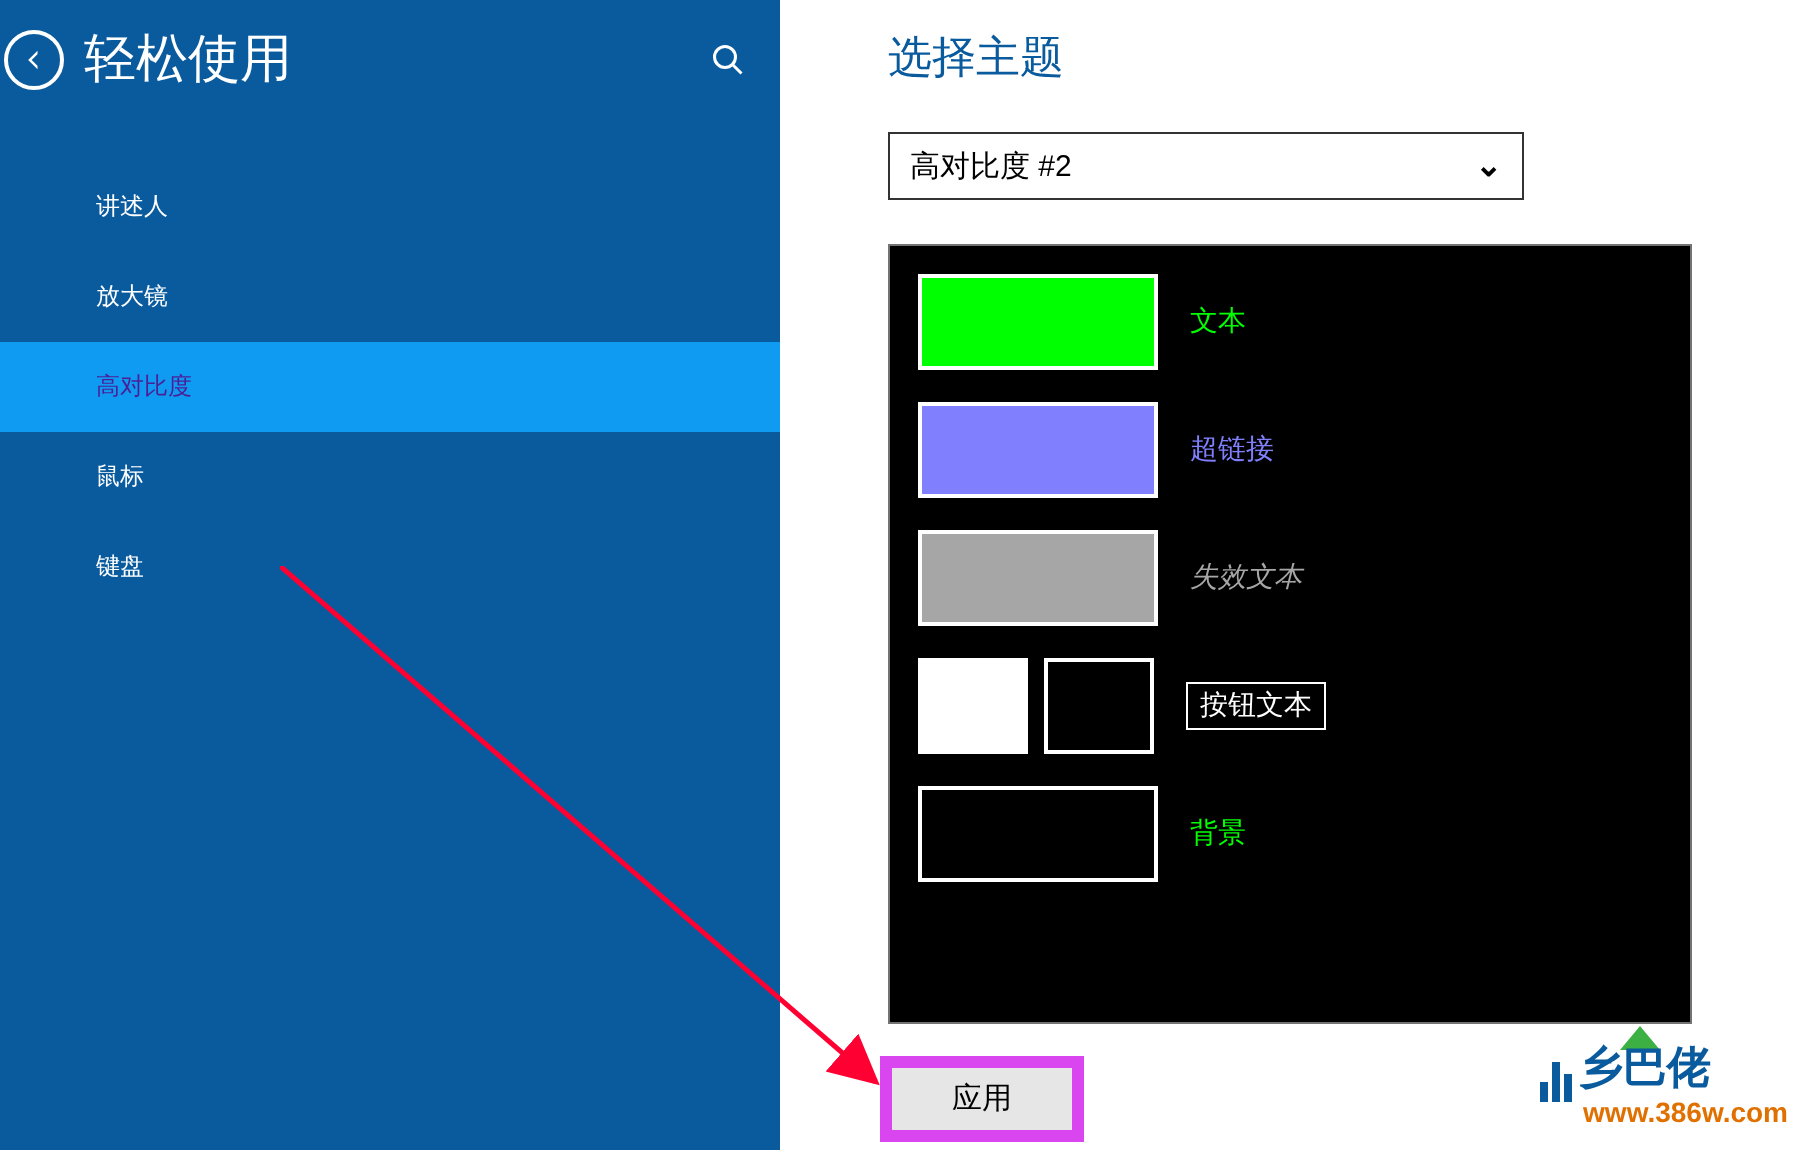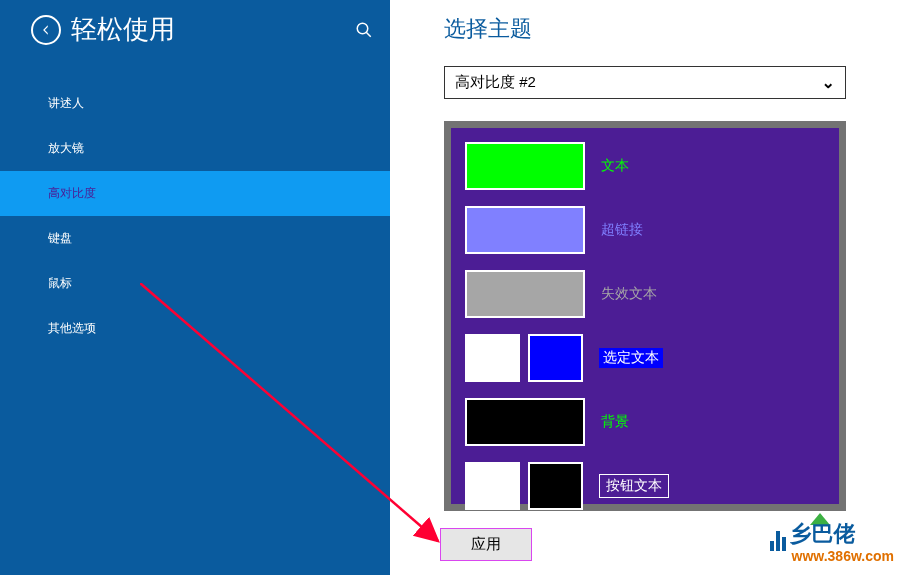--- a/index.html
+++ b/index.html
@@ -11,21 +11,21 @@
     position: relative;
   }
   .sidebar {
     position: absolute; left: 0; top: 0;
     width: 390px; height: 575px;
     background: #0a5b9e;
     color: #fff;
   }
   .sidebar-header {
     display: flex; align-items: center;
-    padding: 12px 14px 10px 31px;
+    padding: 12px 14px 10px 2px;
     gap: 10px;
   }
   .back-btn {
     width: 30px; height: 30px;
     border: 2px solid #fff; border-radius: 50%;
     display: flex; align-items: center; justify-content: center;
     cursor: pointer;
   }
   .back-btn svg { width: 14px; height: 14px; fill: #fff; }
   .sidebar-title {
@@ -55,35 +55,35 @@
     padding: 0;
   }
   .main-title {
     color: #0a5b9e;
     font-size: 22px;
     font-weight: 400;
     padding: 14px 0 14px 54px;
   }
   .theme-select {
     margin: 8px 0 0 54px;
-    width: 402px;
+    width: 318px;
     border: 1px solid #333;
     padding: 6px 10px;
     font-size: 15px;
     display: flex; align-items: center; justify-content: space-between;
     cursor: pointer;
     background: #fff;
   }
   .theme-select .chev { font-size: 16px; font-weight: bold; }
   .preview-panel {
     margin: 22px 0 0 54px;
     width: 402px;
     height: 390px;
-    background: #4c1d95;
-    border: 7px solid #737373;
+    background: #000000;
+    border: 1px solid #737373;
     padding: 14px 14px;
     overflow: visible;
     position: relative;
   }
   .preview-row {
     display: flex; align-items: center;
     gap: 8px;
     margin-bottom: 16px;
   }
   .swatch {
@@ -92,31 +92,31 @@
     cursor: pointer;
   }
   .swatch-sm {
     width: 55px; height: 48px;
     border: 2px solid #fff;
     cursor: pointer;
   }
   .preview-label { font-size: 14px; margin-left: 8px; }
   .lbl-text { color: #00ff00; }
   .lbl-link { color: #8080ff; }
-  .lbl-disabled { color: #a6a6a6; }
+  .lbl-disabled { color: #a6a6a6; font-style: italic; }
   .lbl-selected { color: #fff; background: #0000ff; padding: 1px 4px; }
   .lbl-button { color: #fff; border: 1px solid #fff; padding: 2px 6px; display: inline-block;}
   .lbl-bg { color: #00ff00; }
   .button-row {
     position: absolute;
     left: 440px; top: 528px;
     display: flex; gap: 22px;
   }
   .btn {
-    border: 1px solid #d946ef;
+    border: 6px solid #d946ef;
     background: #e6e6e6;
     padding: 6px 30px;
     font-size: 15px;
     cursor: pointer;
     font-family: inherit;
   }
   .arrow {
     position: absolute;
     left: 140px; top: 283px;
     width: 310px; height: 280px;
@@ -165,23 +165,22 @@
       <svg viewBox="0 0 24 24">
           <circle cx="10" cy="10" r="7"></circle>
           <line x1="15" y1="15" x2="21" y2="21"></line>
         </svg>
     </div>
   </div>
   <div class="sidebar-items">
     <div class="sidebar-item">讲述人</div>
     <div class="sidebar-item">放大镜</div>
     <div class="sidebar-item active">高对比度</div>
+    <div class="sidebar-item">鼠标</div>
     <div class="sidebar-item">键盘</div>
-    <div class="sidebar-item">鼠标</div>
-    <div class="sidebar-item">其他选项</div>
   </div>
 </div>
 
 <div class="main">
   <div class="main-title">选择主题</div>
   <div class="theme-select">
     <span>高对比度 #2</span>
     <span class="chev">⌄</span>
   </div>
 
@@ -193,31 +192,26 @@
     <div class="preview-row">
       <div class="swatch" style="background:#8080ff"></div>
       <span class="preview-label lbl-link">超链接</span>
     </div>
     <div class="preview-row">
       <div class="swatch" style="background:#a6a6a6"></div>
       <span class="preview-label lbl-disabled">失效文本</span>
     </div>
     <div class="preview-row">
       <div class="swatch-sm" style="background:#ffffff"></div>
-      <div class="swatch-sm" style="background:#0000ff"></div>
-      <span class="preview-label lbl-selected">选定文本</span>
+      <div class="swatch-sm" style="background:#000000"></div>
+      <span class="preview-label lbl-button">按钮文本</span>
     </div>
     <div class="preview-row">
       <div class="swatch" style="background:#000000"></div>
       <span class="preview-label lbl-bg">背景</span>
-    </div>
-    <div class="preview-row">
-      <div class="swatch-sm" style="background:#ffffff"></div>
-      <div class="swatch-sm" style="background:#000000"></div>
-      <span class="preview-label lbl-button">按钮文本</span>
     </div>
   </div>
 </div>
 
 <div class="button-row">
   <button class="btn">应用</button>
 </div>
 
 <svg class="arrow">
   <defs>

